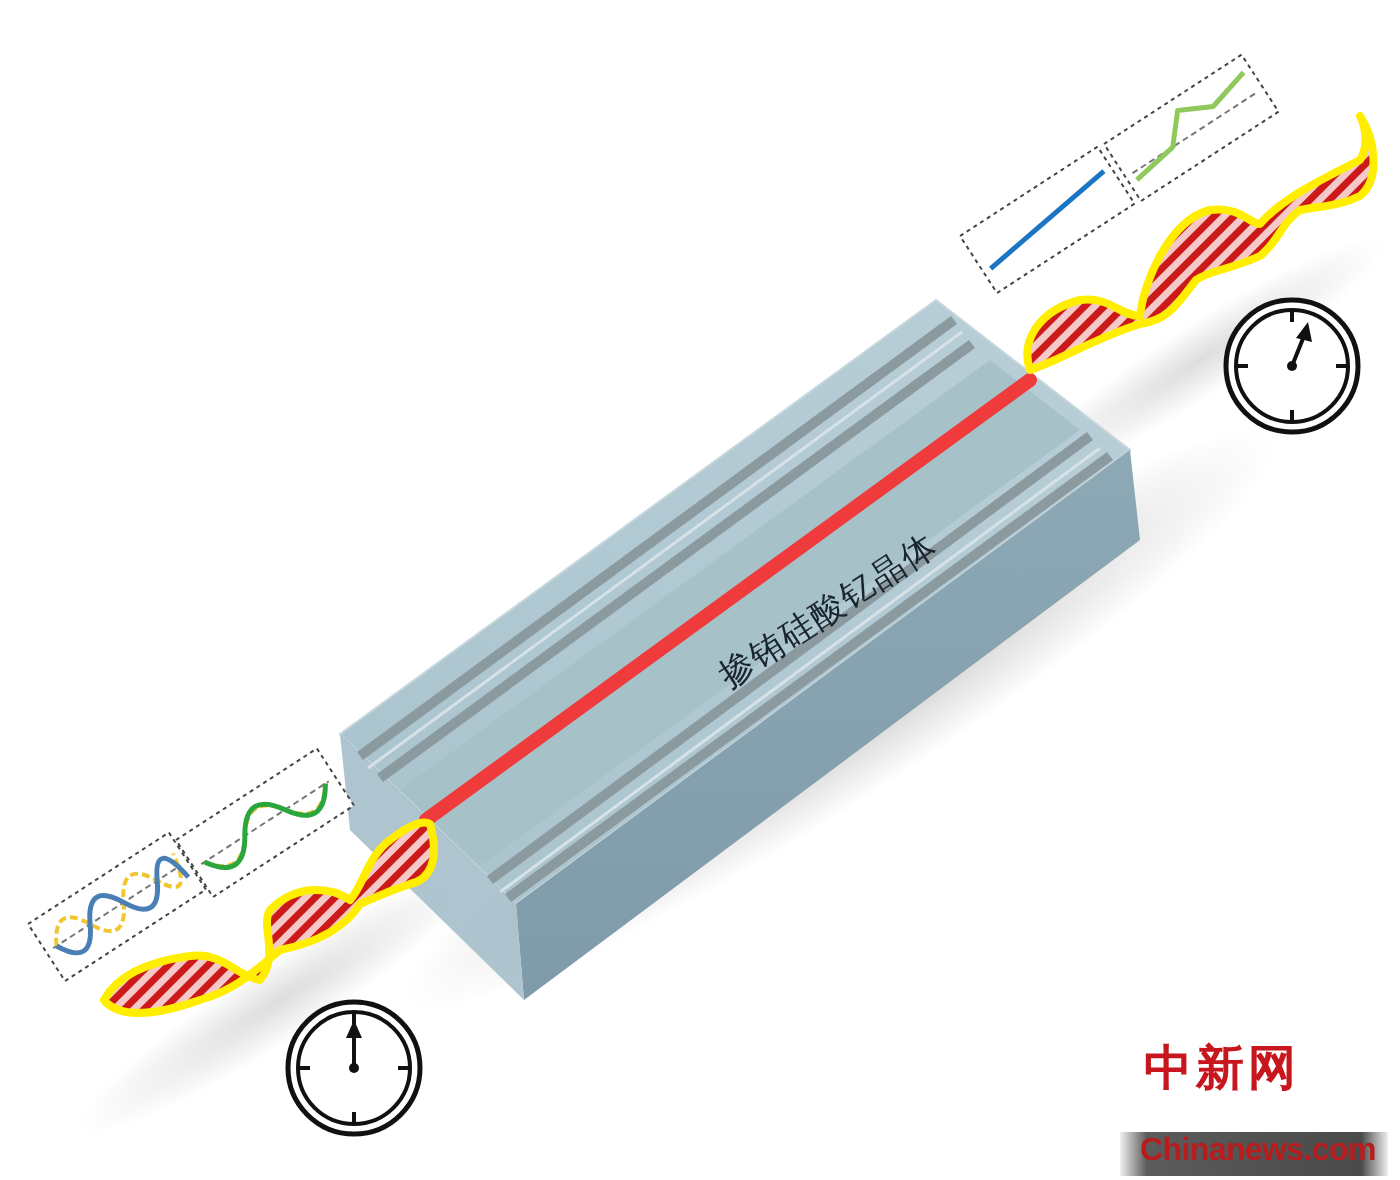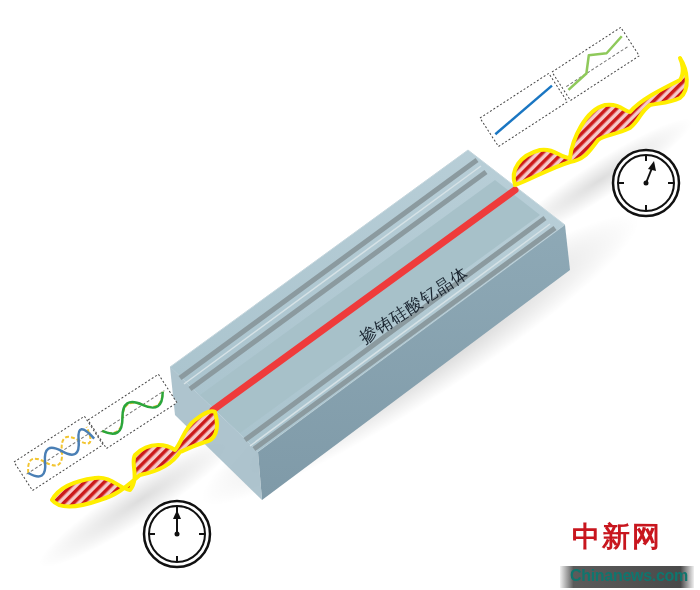--- a/index.html
+++ b/index.html
@@ -1,21 +1,21 @@
 <!DOCTYPE html>
 <html><head>
 <meta charset="utf-8">
 <style>
   html,body{margin:0;padding:0;background:#ffffff;}
   #stage{position:relative;width:700px;height:590px;overflow:hidden;background:#ffffff;font-family:"DejaVu Sans",sans-serif;}
   svg{position:absolute;left:0;top:0;}
   .crystal-label{position:absolute;left:355px;top:330px;transform:rotate(-33deg);transform-origin:left top;font-family:"DejaVu Serif",serif;font-size:17px;color:#1a2530;white-space:nowrap;letter-spacing:1px;}
-  .wm-cn{position:absolute;left:572px;top:518px;font-family:"DejaVu Serif",serif;font-size:28px;font-weight:bold;color:#c8161e;letter-spacing:2px;white-space:nowrap;}
+  .wm-cn{position:absolute;left:572px;top:518px;font-family:"DejaVu Serif",serif;font-size:24px;font-weight:bold;color:#c8161e;letter-spacing:2px;white-space:nowrap;}
   .wm-bar{position:absolute;left:560px;top:566px;width:134px;height:22px;background:linear-gradient(90deg,#f0f0f0 0%,#5b5b5b 10%,#4a4a4a 90%,#f0f0f0 100%);}
-  .wm-en{position:absolute;left:570px;top:567px;font-family:"Liberation Sans",sans-serif;font-size:16px;font-weight:bold;color:#0f766e;letter-spacing:-0.3px;white-space:nowrap;}
+  .wm-en{position:absolute;left:570px;top:567px;font-family:"Liberation Sans",sans-serif;font-size:16px;font-weight:bold;color:#b91c1c;letter-spacing:-0.3px;white-space:nowrap;}
 </style>
 </head>
 <body>
 
 <div id="stage">
   <svg width="700" height="590" viewBox="0 0 700 590">
     <defs>
       <pattern id="stripes" patternUnits="userSpaceOnUse" width="7" height="7" patternTransform="rotate(45)">
         <rect width="7" height="7" fill="#f6c9c9"></rect>
         <rect width="3.5" height="7" fill="#cc1a1a"></rect>

